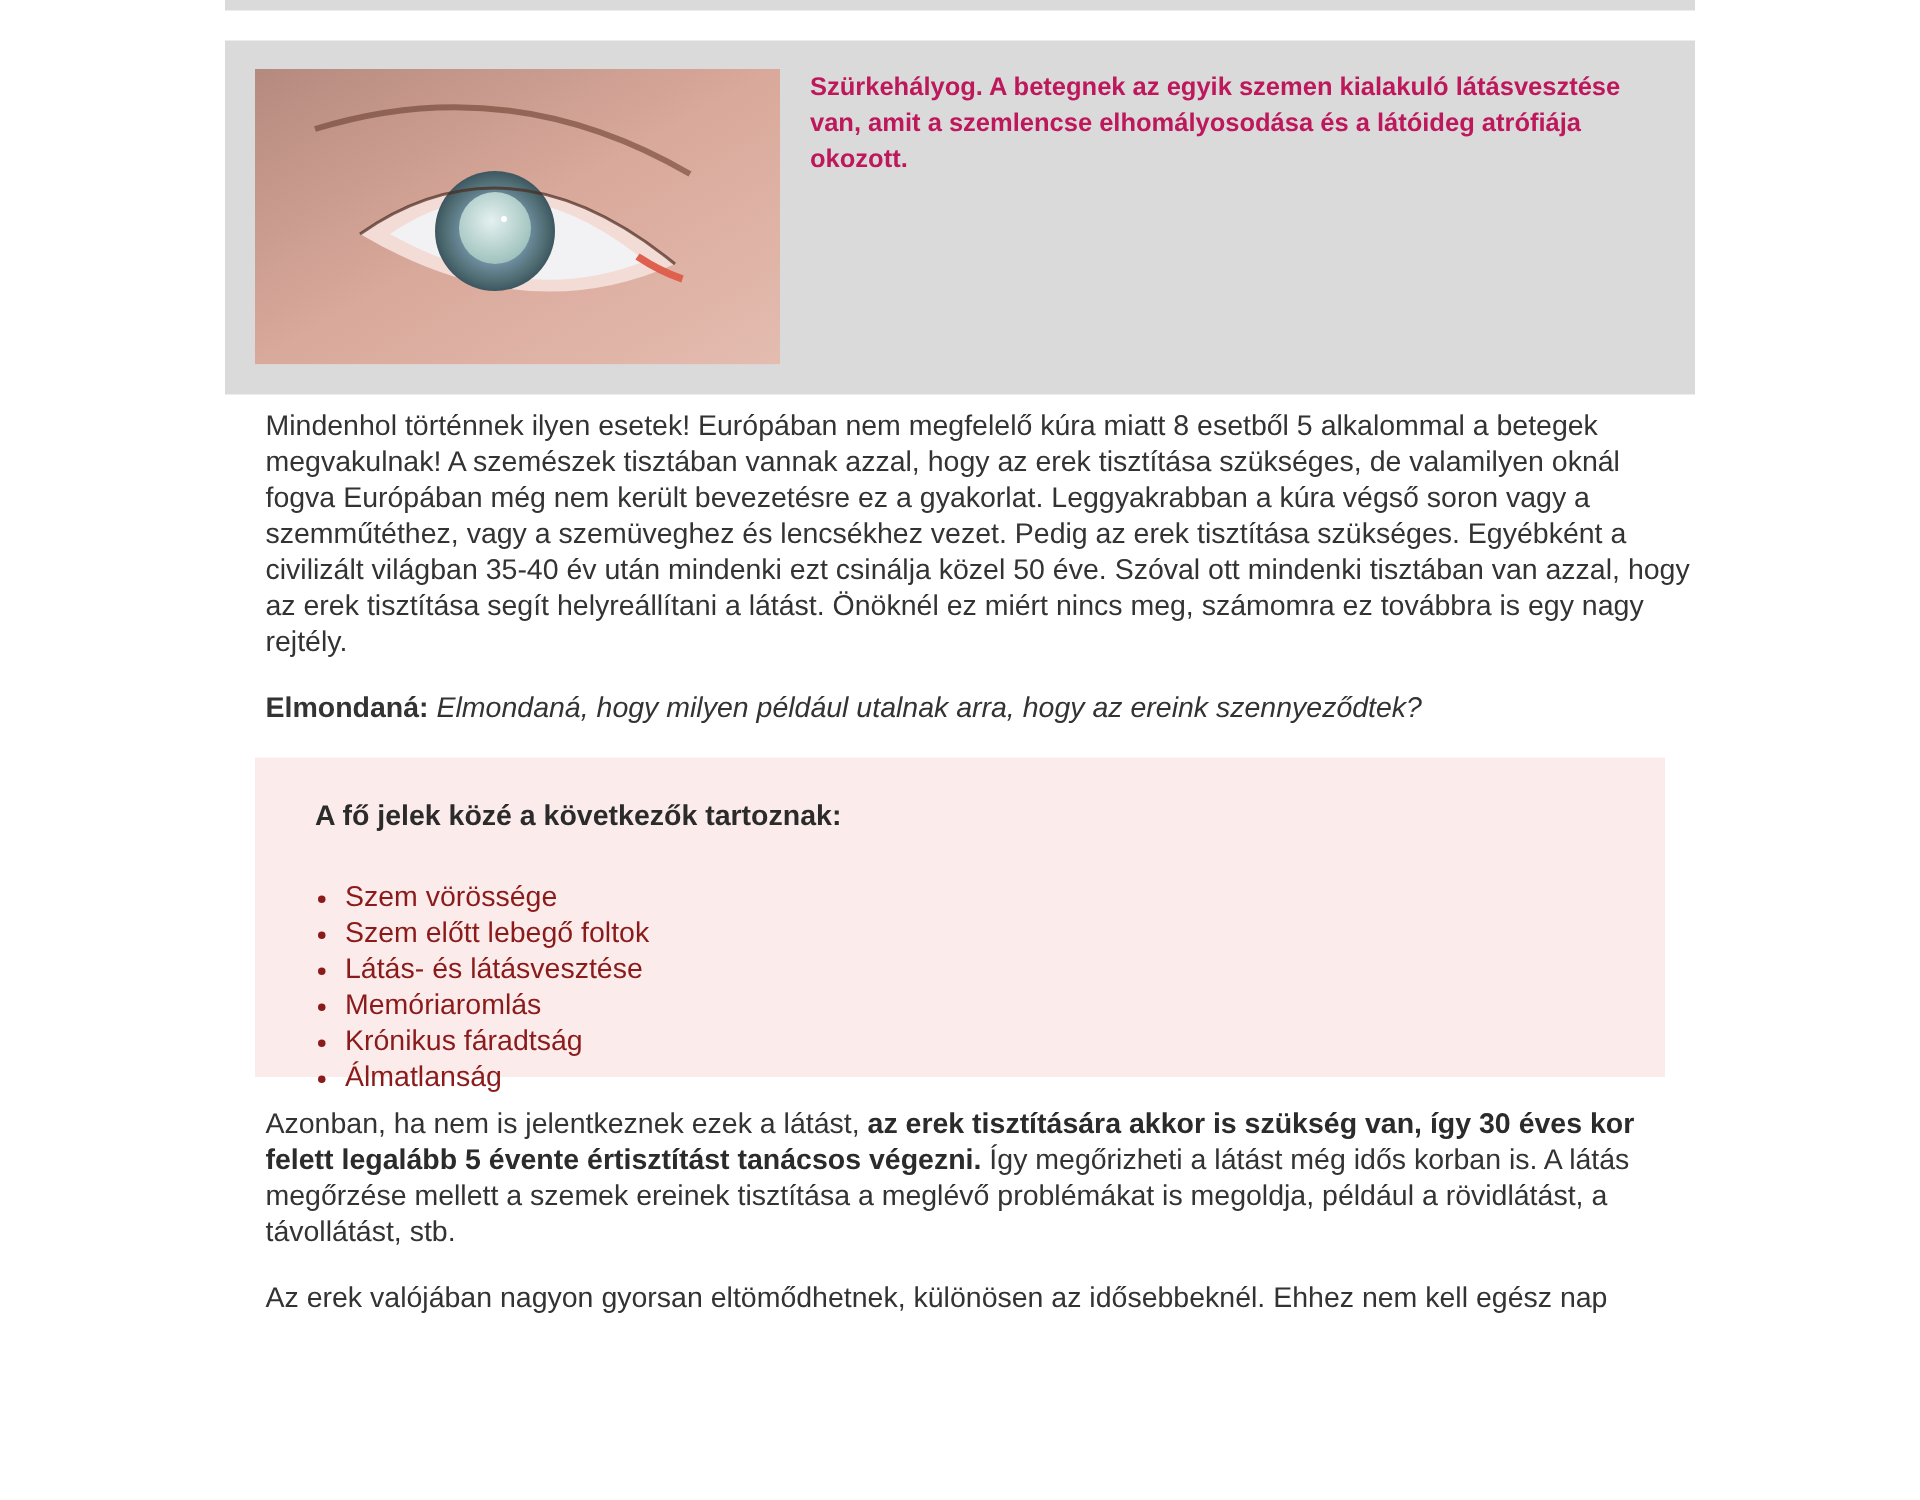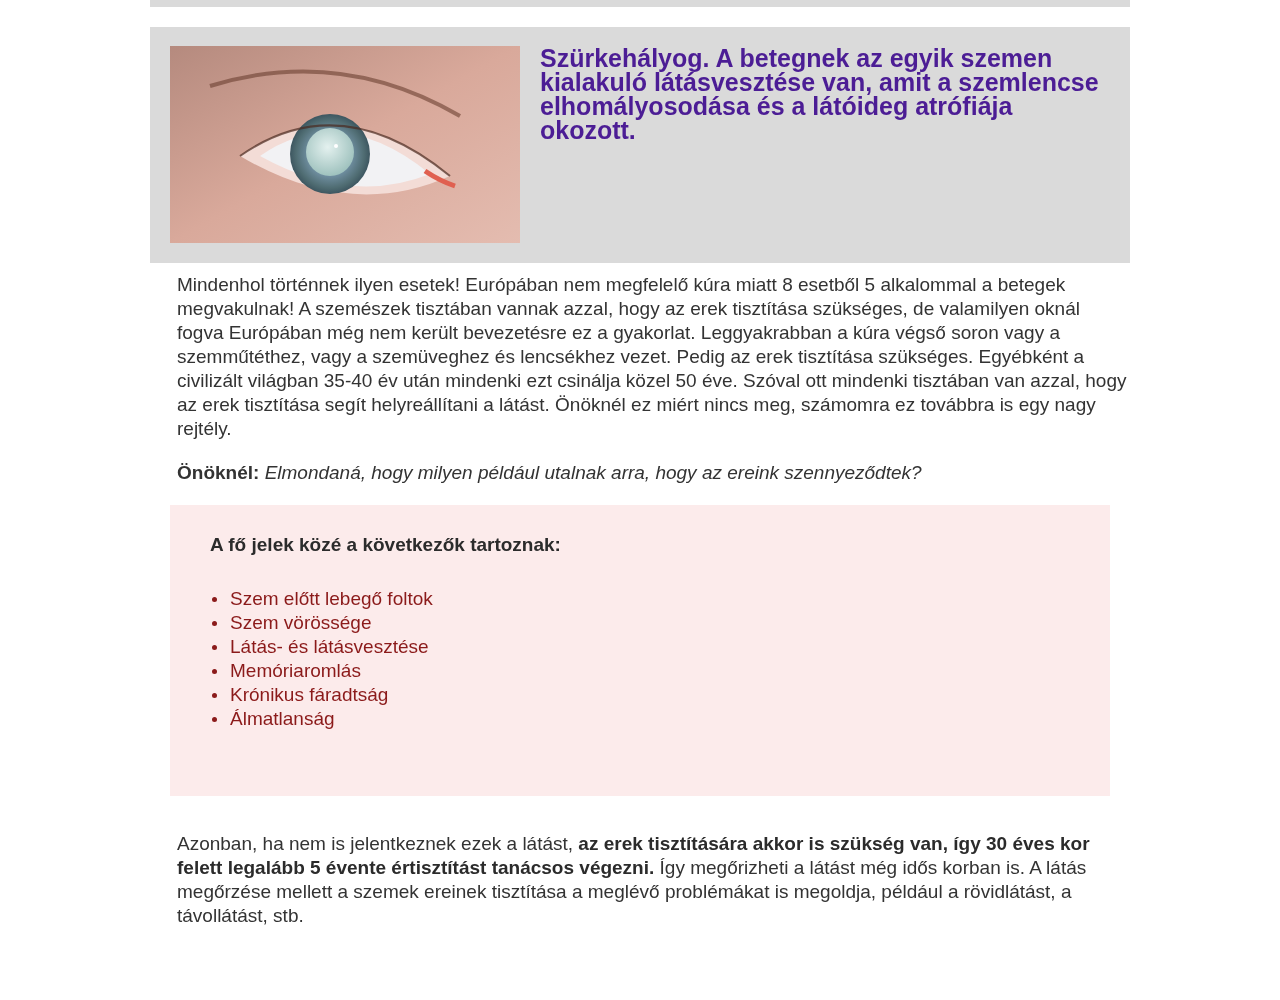--- a/index.html
+++ b/index.html
@@ -2,26 +2,26 @@
 <html><head>
   <meta charset="utf-8">
   <style>
     * { box-sizing: border-box; margin: 0; padding: 0; }
     html, body { width: 1280px; height: 1000px; overflow: hidden; background: #ffffff; }
     body { font-family: "Liberation Sans", sans-serif; color: #333333; font-size: 19px; line-height: 24px; }
     .container { position: absolute; left: 150px; top: 0; width: 980px; }
     .top-bar { height: 7px; background: #dadada; width: 980px; }
     .caption-box { margin-top: 20px; background: #dadada; height: 236px; position: relative; }
     .eye-img { position: absolute; left: 20px; top: 19px; width: 350px; height: 197px; overflow: hidden; }
-    .caption-text { position: absolute; left: 390px; top: 19px; width: 570px; font-weight: bold; font-size: 25px; line-height: 24px; color: #4c1d95; }
+    .caption-text { position: absolute; left: 390px; top: 19px; width: 570px; font-weight: bold; font-size: 17px; line-height: 24px; color: #be185d; }
     p { margin-bottom: 20px; margin-left: 27px; }
     .p1 { margin-top: 10px; }
     .qa-label { font-weight: bold; }
     .qa-italic { font-style: italic; }
-    .symptom-box { margin: 0 20px 36px 20px; background: #fcebeb; padding: 28px 40px 24px 40px; height: 291px; }
+    .symptom-box { margin: 0 20px 20px 20px; background: #fcebeb; padding: 28px 40px 24px 40px; height: 213px; }
     .symptom-title { font-weight: bold; font-size: 19px; margin-bottom: 30px; color: #2b2b2b; }
     .symptom-list { list-style: none; }
     .symptom-list li { color: #8b1a1a; font-size: 19px; line-height: 24px; position: relative; padding-left: 20px; }
     .symptom-list li::before { content: ""; position: absolute; left: 2px; top: 10px; width: 5px; height: 5px; border-radius: 50%; background: #8b1a1a; }
     b.strong { font-weight: bold; color: #2b2b2b; }
   </style>
 </head>
 <body>
 
 <div class="container">
@@ -56,34 +56,35 @@
         <path d="M255 125 Q270 135 285 140" stroke="#e06050" stroke-width="5" fill="none"></path>
         <path d="M70 110 Q170 40 280 130" stroke="#4a2a20" stroke-width="2" fill="none" opacity="0.7"></path>
       </svg>
     </div>
     <div class="caption-text">Szürkehályog. A betegnek az egyik szemen kialakuló látásvesztése van, amit a szemlencse elhomályosodása és a látóideg atrófiája okozott.</div>
   </div>
 
   <p class="p1" style="margin-top:10px; margin-bottom:20px;">Mindenhol történnek ilyen esetek! Európában nem megfelelő kúra miatt 8 esetből 5 alkalommal a betegek megvakulnak! A szemészek tisztában vannak azzal, hogy az erek tisztítása szükséges, de valamilyen oknál fogva Európában még nem került bevezetésre ez a gyakorlat. Leggyakrabban a kúra végső soron vagy a szemműtéthez, vagy a szemüveghez és lencsékhez vezet. Pedig az erek tisztítása szükséges. Egyébként a civilizált világban 35-40 év után mindenki ezt csinálja közel 50 éve. Szóval ott mindenki tisztában van azzal, hogy az erek tisztítása segít helyreállítani a látást. Önöknél ez miért nincs meg, számomra ez továbbra is egy nagy rejtély.</p>
 
   <p>
-    <span class="qa-label">Önöknél:</span>
+    <span class="qa-label">Elmondaná:</span>
     <span class="qa-italic">Elmondaná, hogy milyen például utalnak arra, hogy az ereink szennyeződtek?</span>
   </p>
 
 
   <div class="symptom-box">
     <div class="symptom-title">A fő jelek közé a következők tartoznak:</div>
     <ul class="symptom-list">
+      <li>Szem vörössége</li>
       <li>Szem előtt lebegő foltok</li>
-      <li>Szem vörössége</li>
       <li>Látás- és látásvesztése</li>
       <li>Memóriaromlás</li>
       <li>Krónikus fáradtság</li>
       <li>Álmatlanság</li>
     </ul>
   </div>
 
   <p>
     <span>Azonban, ha nem is jelentkeznek ezek a látást, </span><b class="strong">az erek tisztítására akkor is szükség van, így 30 éves kor felett legalább 5 évente értisztítást tanácsos végezni.</b><span> Így megőrizheti a látást még idős korban is. A látás megőrzése mellett a szemek ereinek tisztítása a meglévő problémákat is megoldja, például a rövidlátást, a távollátást, stb.</span>
   </p>
 
+  <p>Az erek valójában nagyon gyorsan eltömődhetnek, különösen az idősebbeknél. Ehhez nem kell egész nap</p>
 </div>
 
 </body></html>

